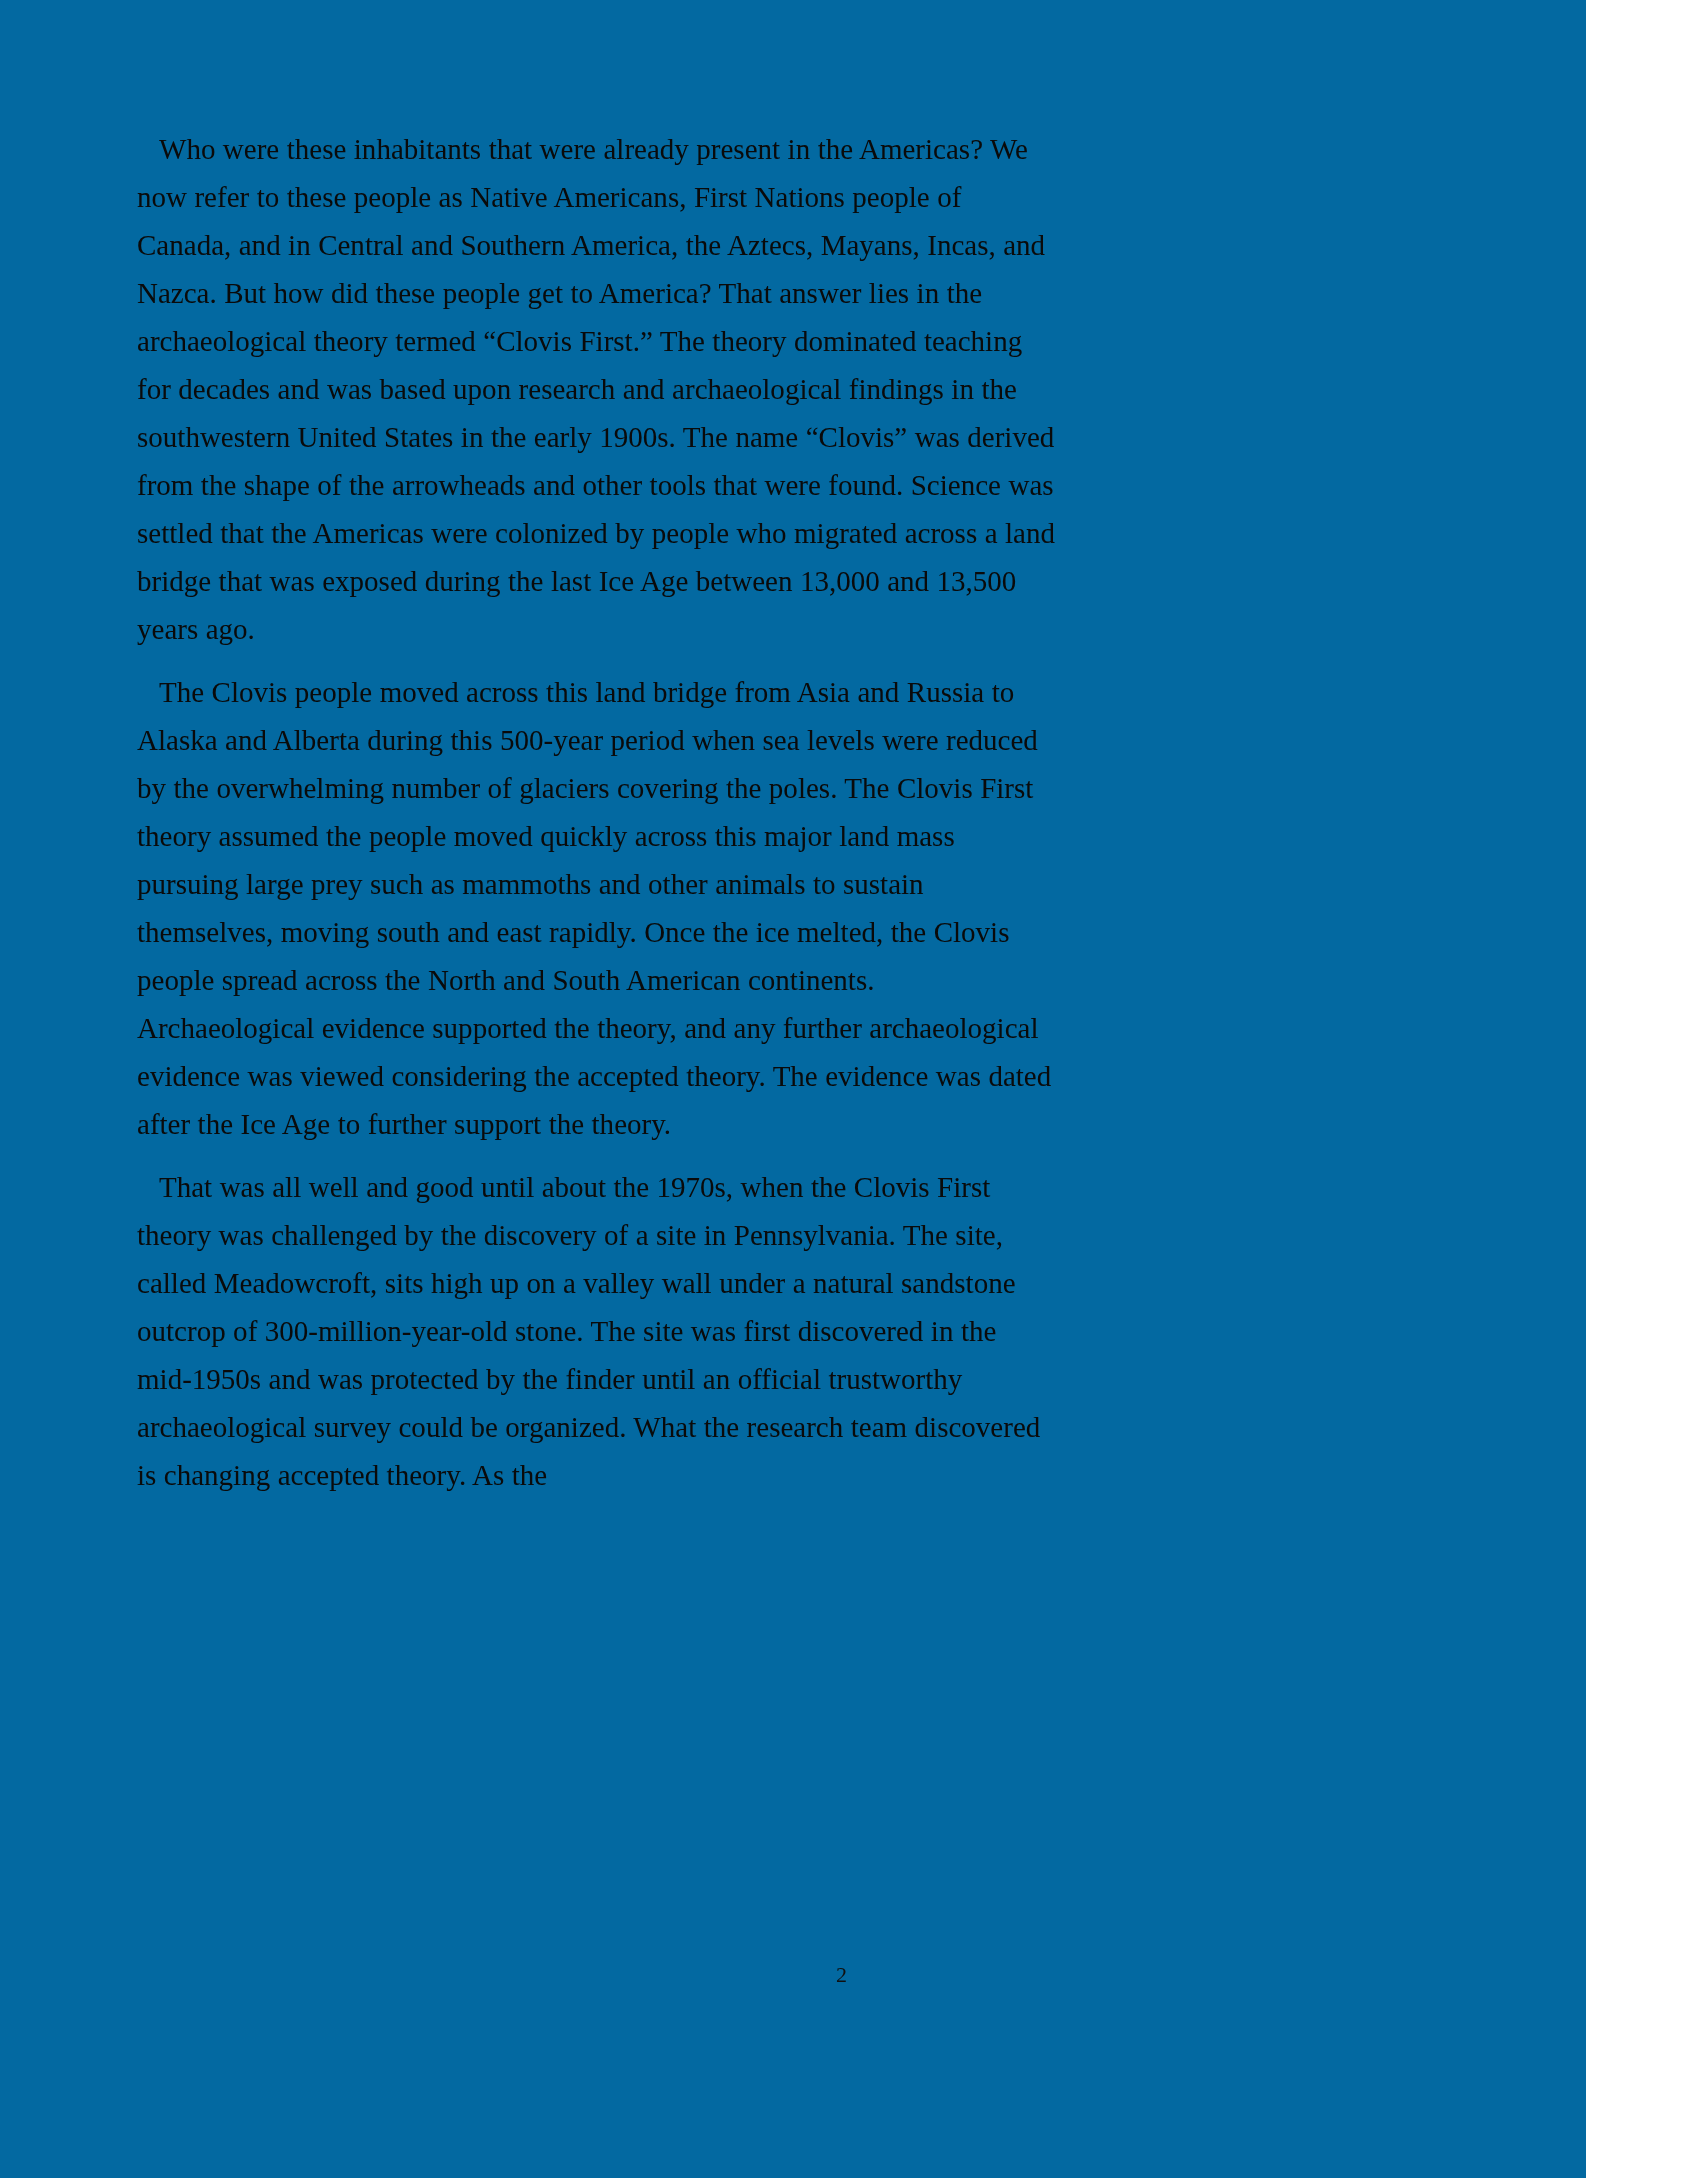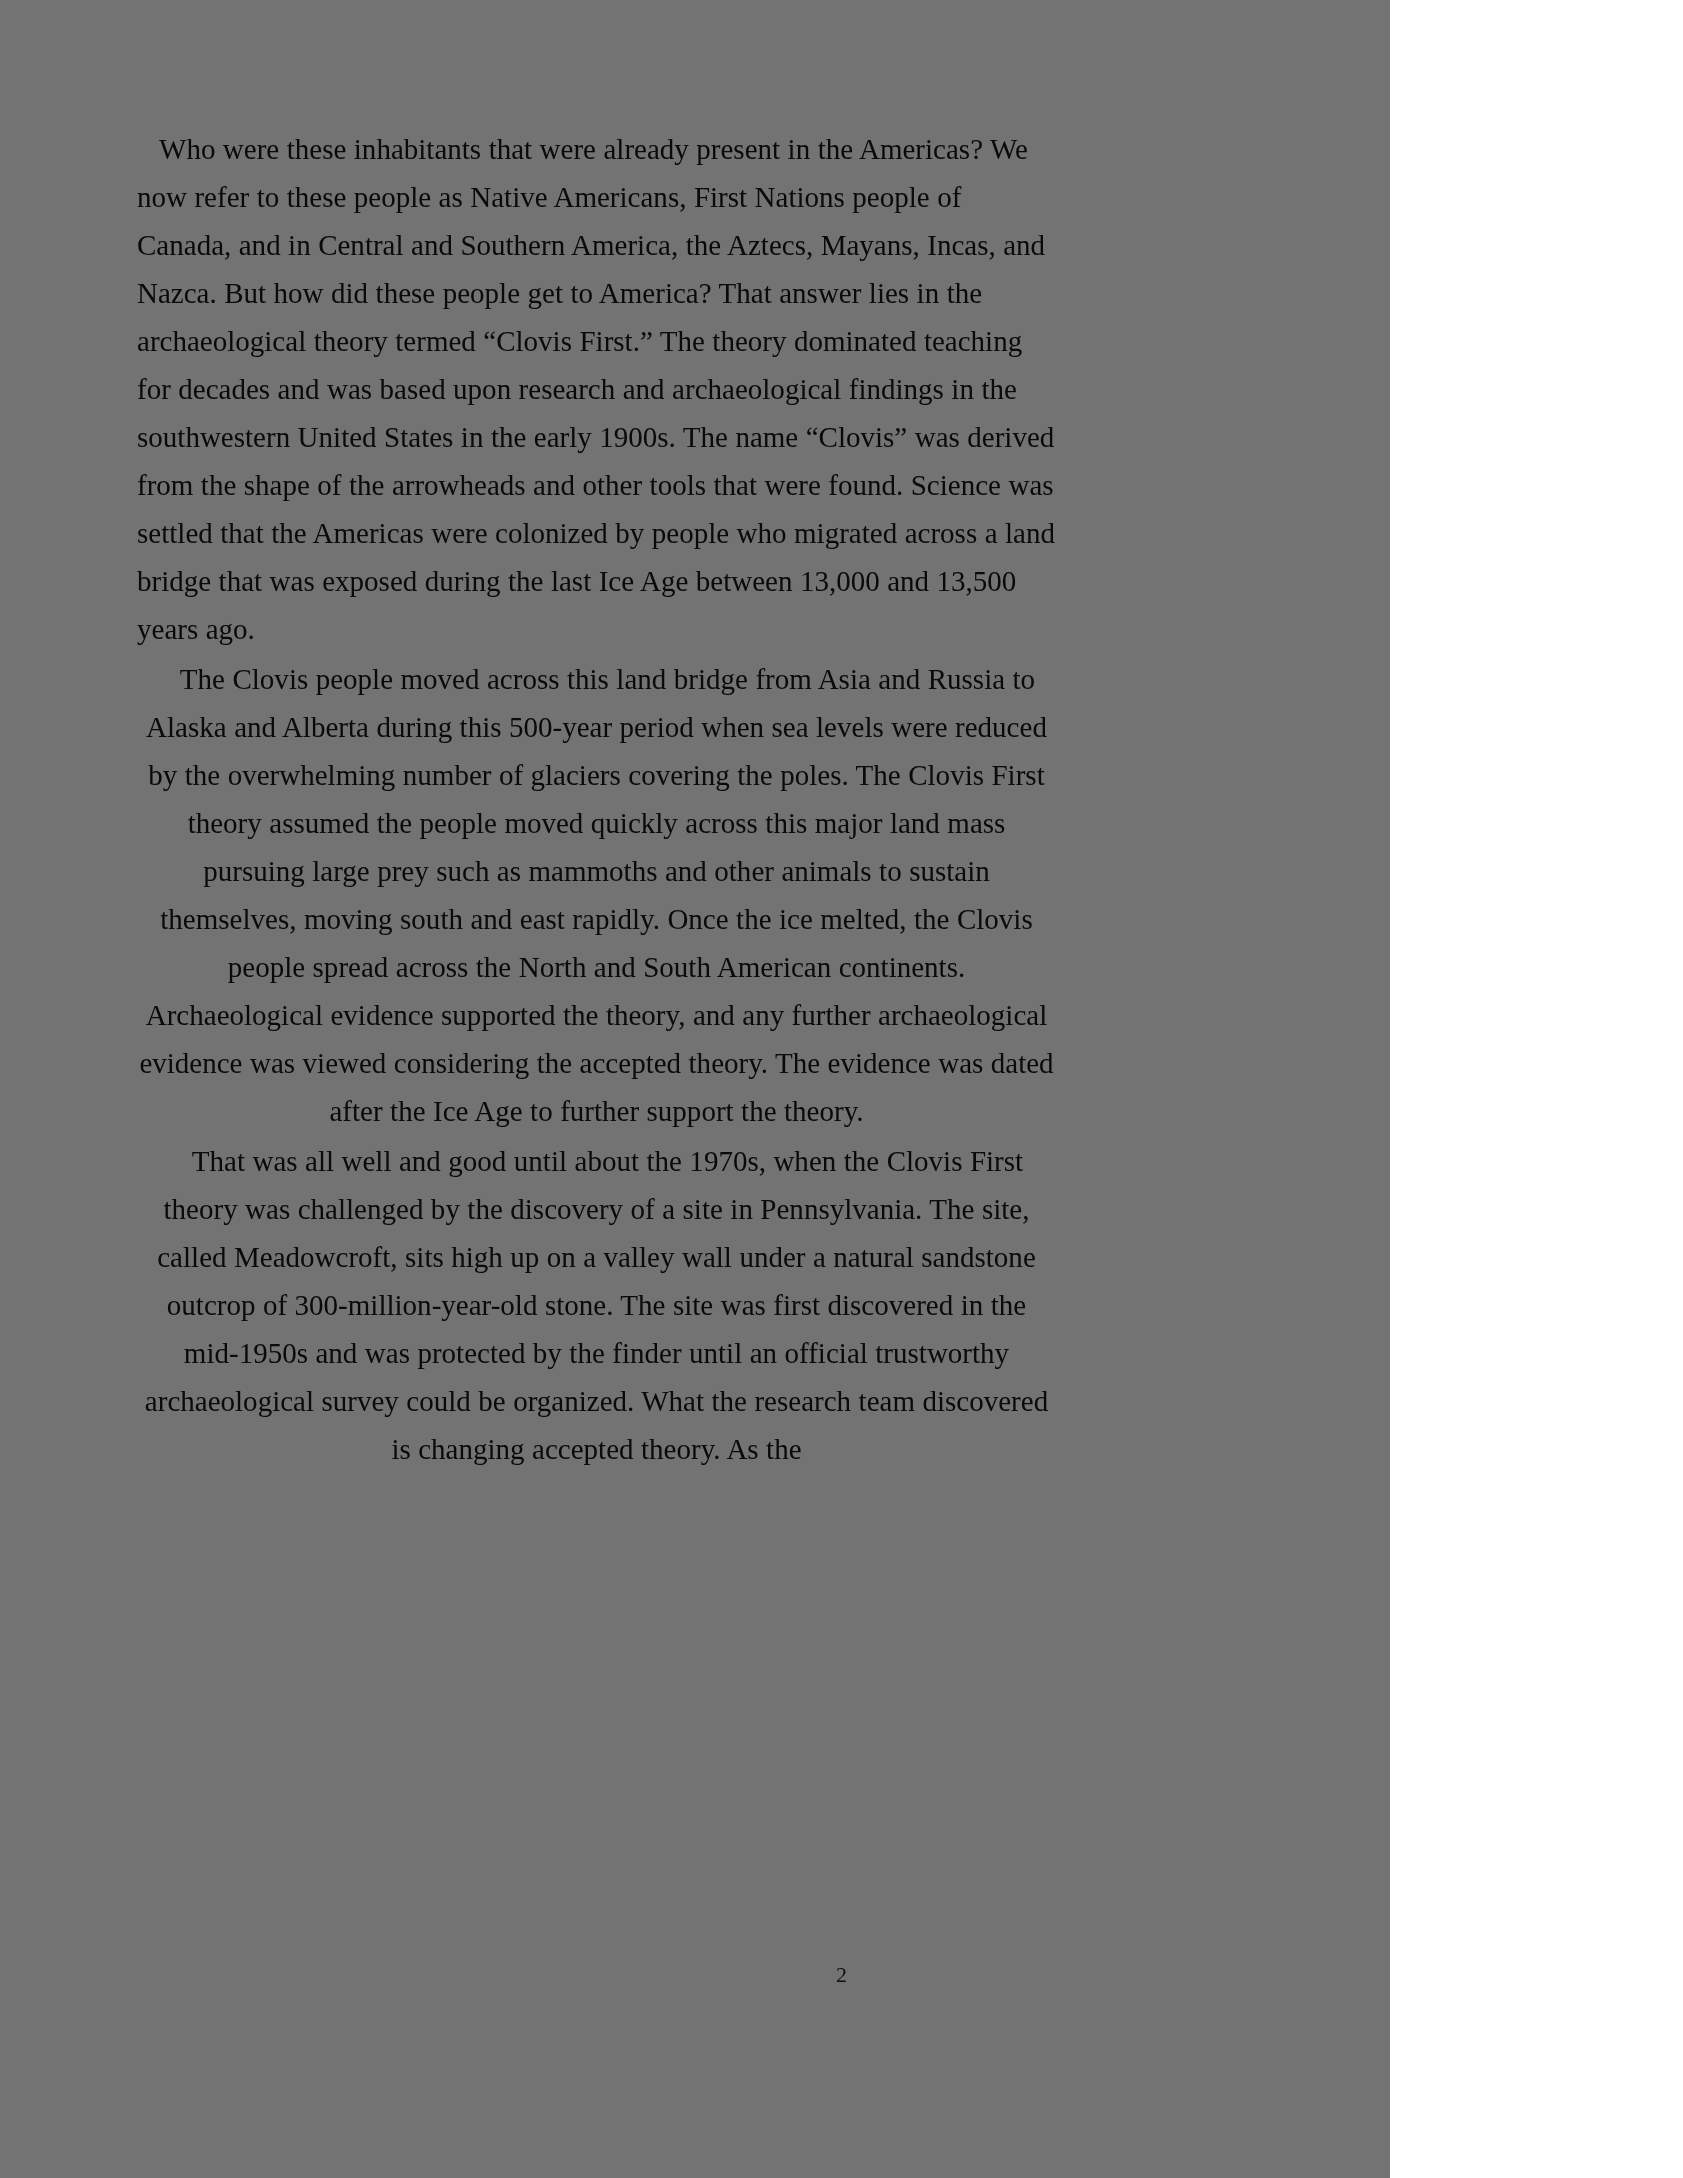--- a/index.html
+++ b/index.html
@@ -10,23 +10,23 @@
   body {
     width: 1683px;
     height: 2178px;
     font-family: "Liberation Serif", "DejaVu Serif", serif;
     color: #000000;
     -webkit-font-smoothing: antialiased;
   }
 
   .page {
     position: relative;
-    width: 1390px;
+    width: 1586px;
     height: 2178px;
-    background: #737373;
+    background: #0369a1;
     box-sizing: border-box;
   }
 
   .page-body {
     position: absolute;
     left: 137px;
     top: 125px;
     width: 919px;
   }
 
@@ -35,22 +35,21 @@
     font-size: 29px;
     line-height: 48px;
     text-align: left;
     text-indent: 22px;
     color: #0a0a0a;
     letter-spacing: 0.01px;
     word-spacing: 0.2px;
   }
 
   .para + .para {
-    margin-top: 2px;
-    text-align: center;
+    margin-top: 15px;
   }
 
   .footer {
     position: absolute;
     left: 0;
     top: 1962px;
     width: 1683px;
     text-align: center;
   }
 

